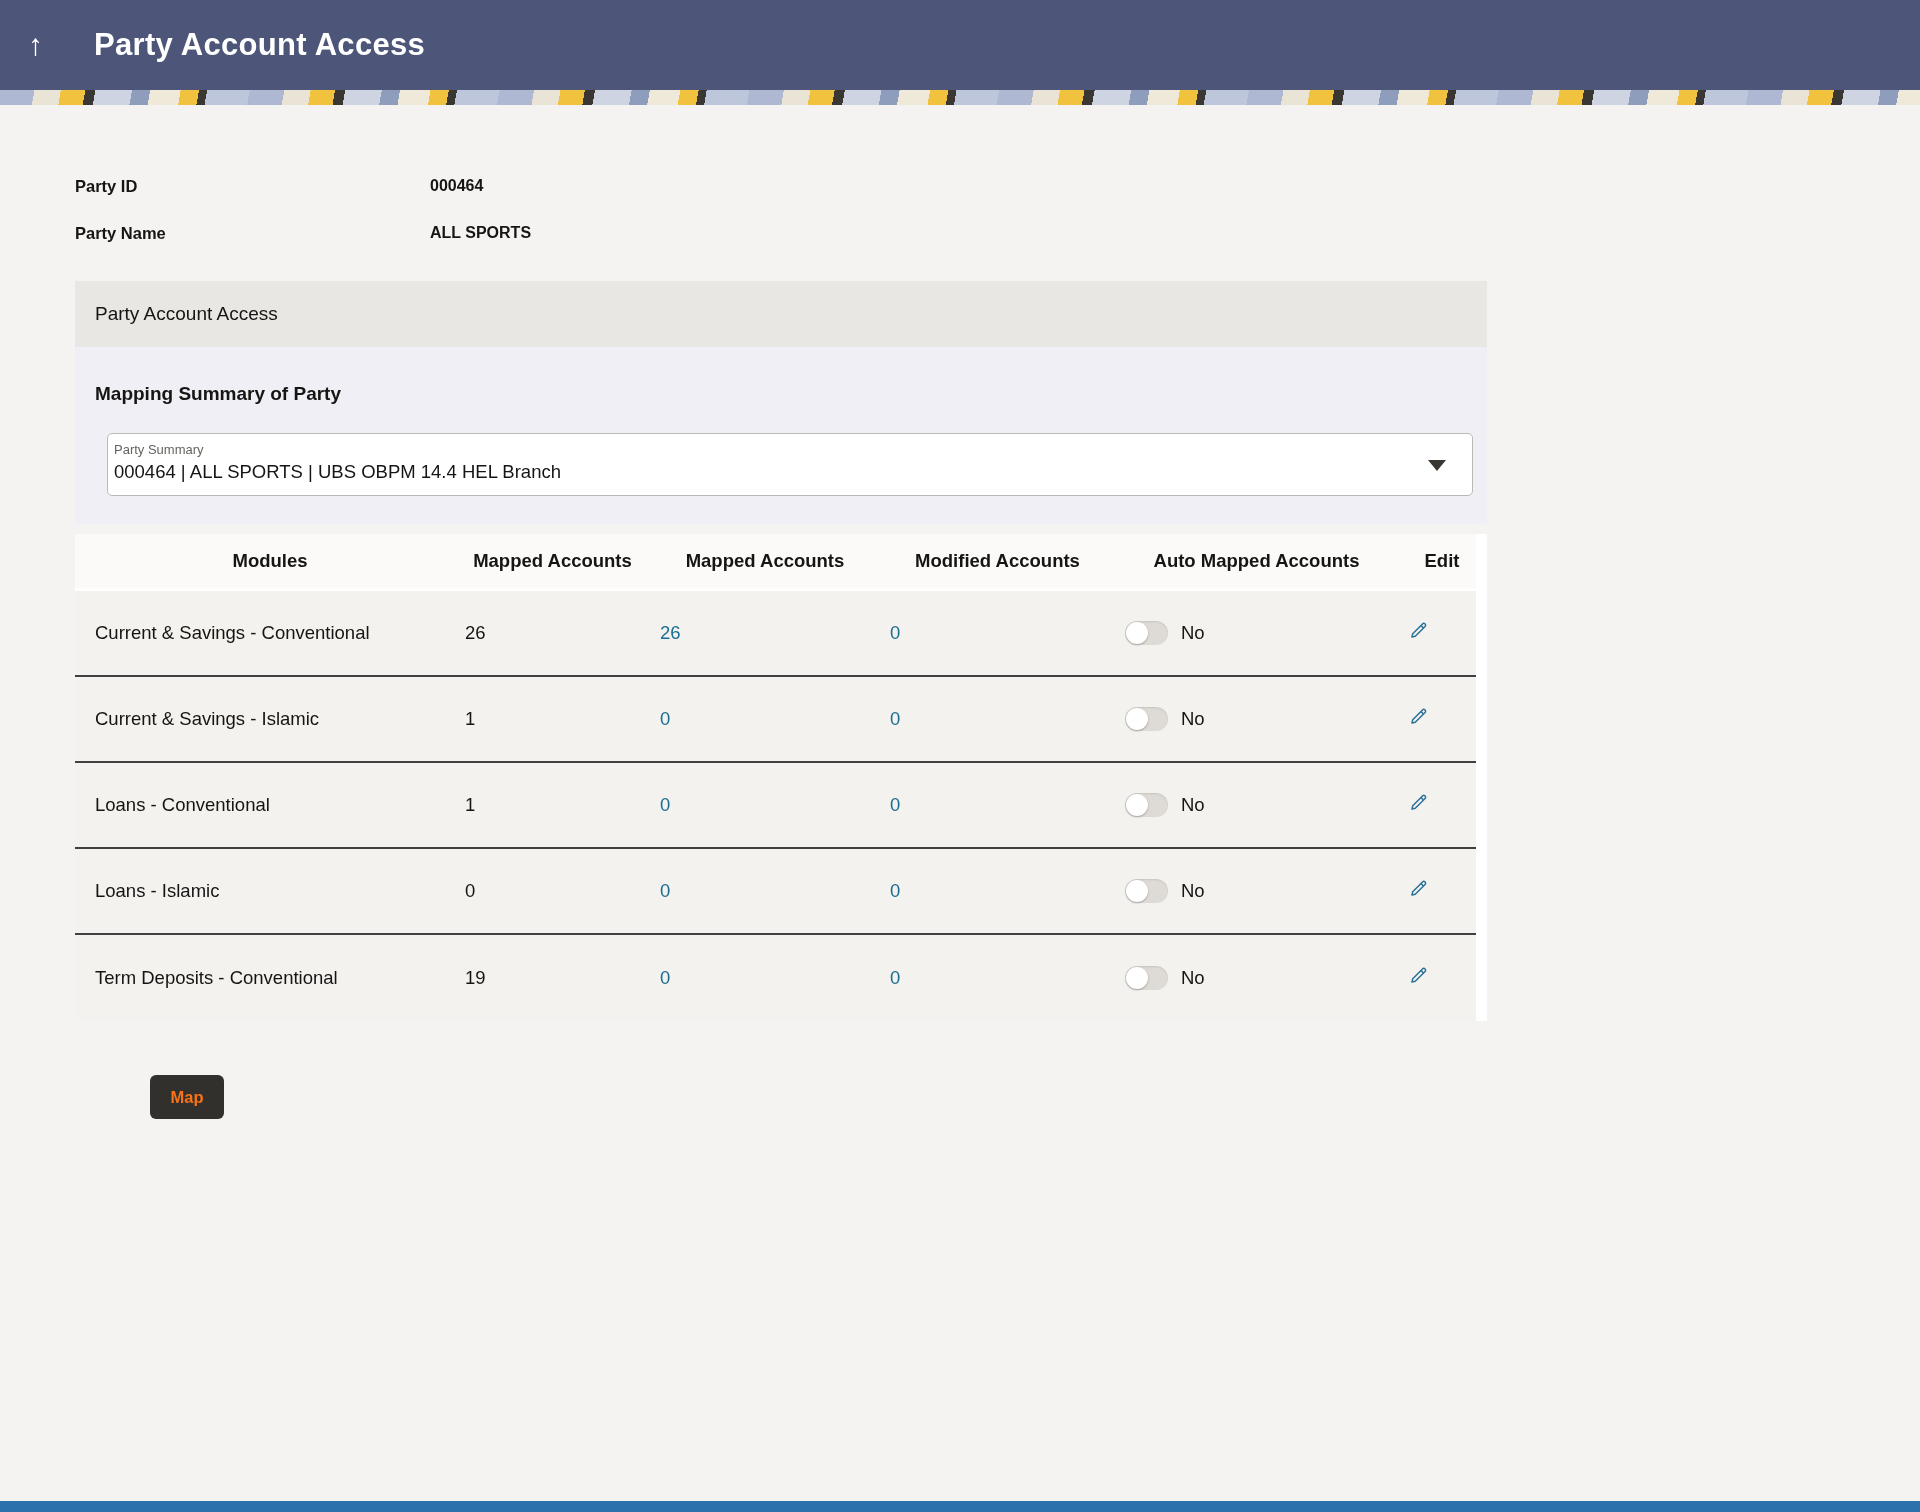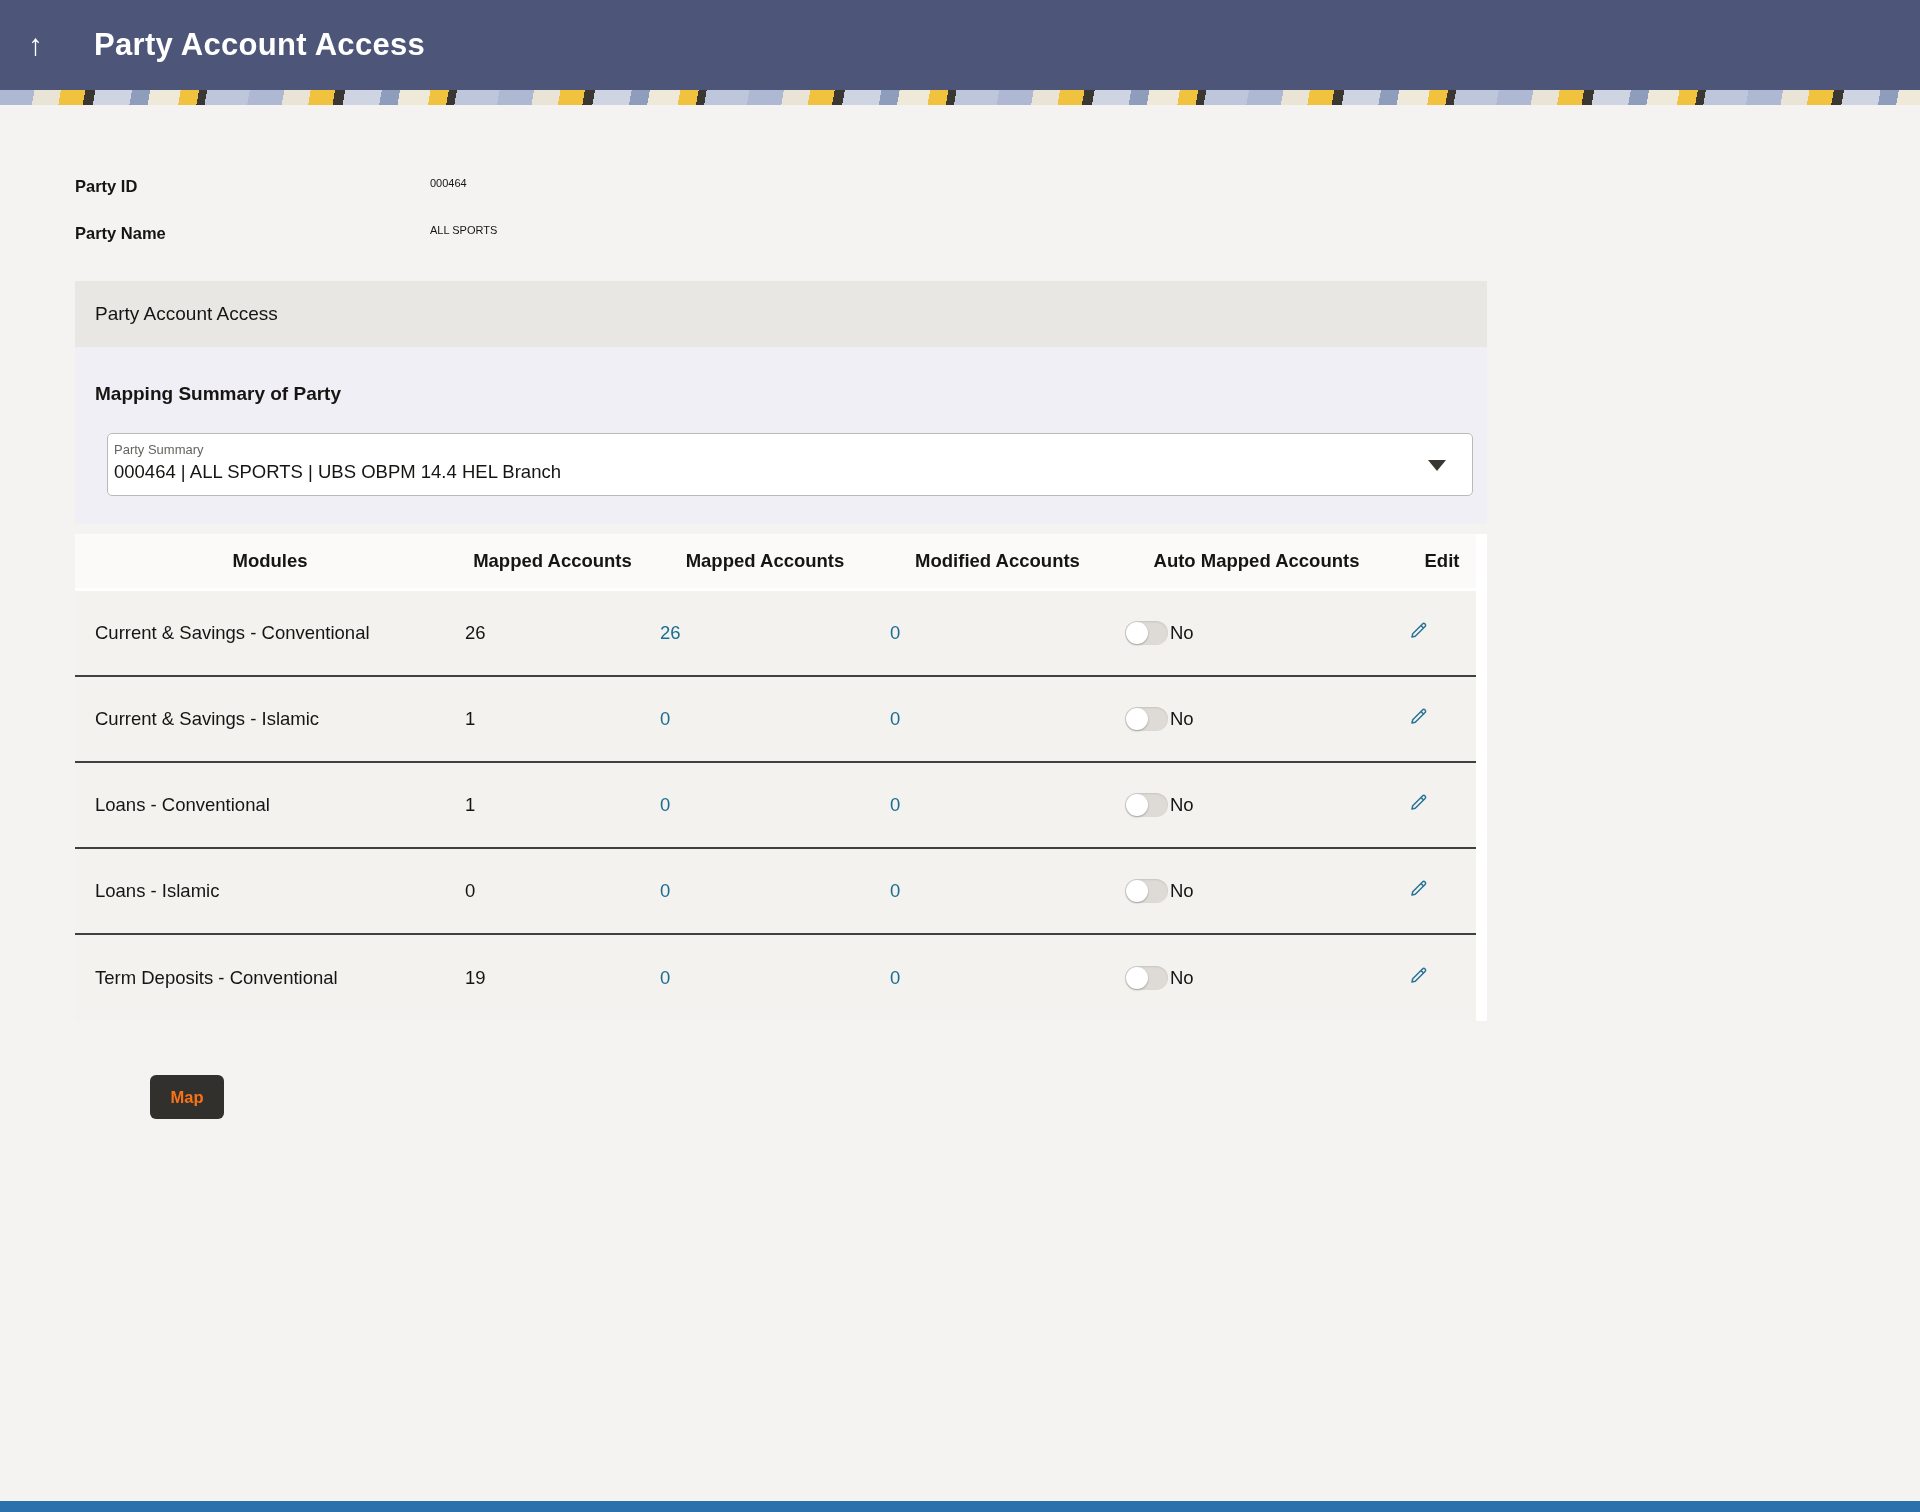--- a/index.html
+++ b/index.html
@@ -47,21 +47,21 @@
         #8f9dbd 130px 148px,
         #efe9da 148px 178px,
         #f0c23e 178px 196px,
         #3a3631 196px 204px,
         #bdc6db 204px 246px);
   }
   
   .content { padding:72px 0 0 75px; }
   .info-row { display:flex; margin-bottom:28px; }
   .info-label { width:355px; font-size:16.5px; font-weight:700; }
-  .info-value { font-size:11px; }
+  .info-value { font-size:16px;font-weight:bold; }
 
   .panel { width:1412px; margin-top:38px; }
   .panel-header {
     background:#e9e7e3;
     height:66px;
     display:flex;
     align-items:center;
     padding:0 20px;
     font-size:19px;
   }
@@ -113,21 +113,21 @@
   .trow {
     background:#f3f2ef;
     height:86px;
     font-size:18.5px;
     border-bottom:2px solid #404040;
   }
   .trow:last-child { border-bottom:none; }
   .cell { padding-left:20px; }
   .num-link { color:#1b6d92; cursor:pointer; }
 
-  .toggle-cell { display:flex; align-items:center; gap:2px; }
+  .toggle-cell { display:flex; align-items:center; gap:13px; }
   .toggle {
     width:43px; height:24px;
     border-radius:12px;
     background:#dedbd6;
     position:relative;
     box-shadow:inset 0 1px 2px rgba(0,0,0,.10);
     cursor:pointer;
     flex:none;
   }
   .toggle .knob {

